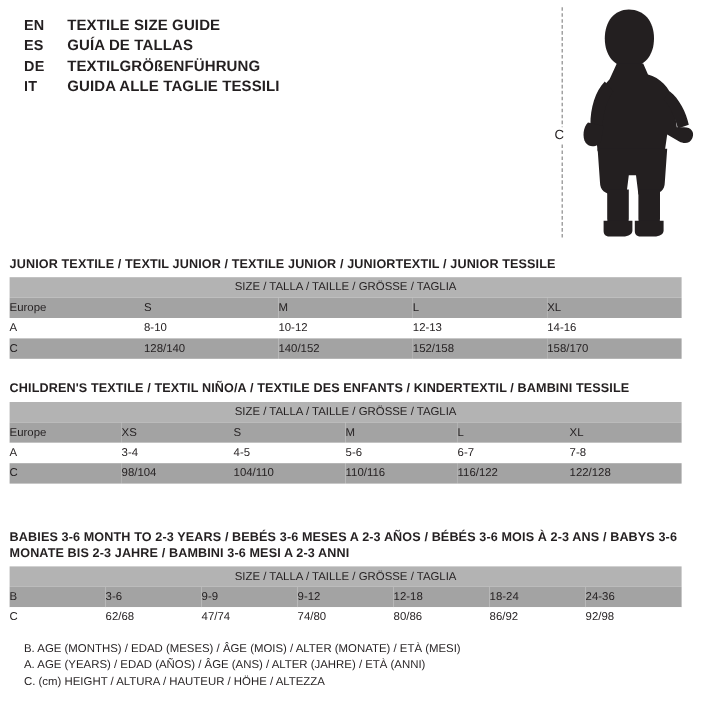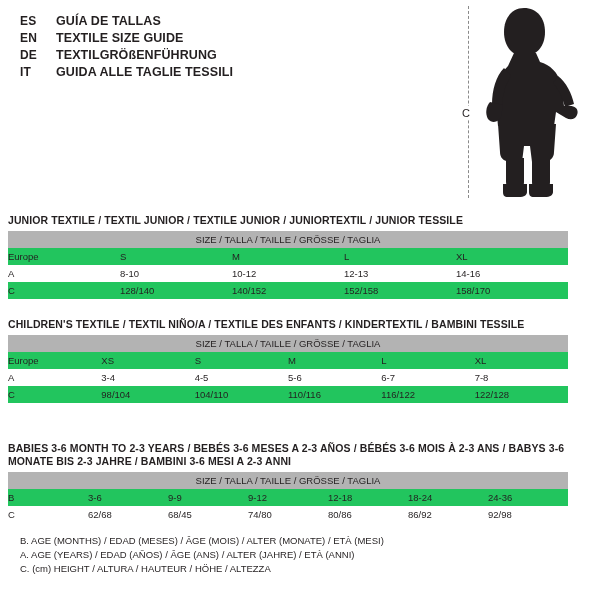--- a/index.html
+++ b/index.html
@@ -107,21 +107,21 @@
     vertical-align: middle;
     line-height: 17px;
   }
   tr.head-row td {
     background: #b3b3b3;
     font-size: 9.5px;
     color: #231f20;
     text-align: center;
   }
   tr.shade td {
-    background: #22c55e;
+    background: #a3a3a3;
   }
   tr.plain td {
     background: #ffffff;
   }
   td.first-col {
     padding-left: 4px;
   }
   td.data-col {
     text-align: left;
   }
@@ -138,26 +138,26 @@
     line-height: 14px;
   }
 </style>
 </head>
 <body>
 
 <div class="page">
 
   <div class="header">
     <div class="header-row">
+      <span class="lang-code">EN</span>
+      <span class="lang-title">TEXTILE SIZE GUIDE</span>
+    </div>
+    <div class="header-row">
       <span class="lang-code">ES</span>
       <span class="lang-title">GUÍA DE TALLAS</span>
-    </div>
-    <div class="header-row">
-      <span class="lang-code">EN</span>
-      <span class="lang-title">TEXTILE SIZE GUIDE</span>
     </div>
     <div class="header-row">
       <span class="lang-code">DE</span>
       <span class="lang-title">TEXTILGRÖßENFÜHRUNG</span>
     </div>
     <div class="header-row">
       <span class="lang-code">IT</span>
       <span class="lang-title">GUIDA ALLE TAGLIE TESSILI</span>
     </div>
   </div>
@@ -268,21 +268,21 @@
         <td class="data-col">3-6</td>
         <td class="data-col">9-9</td>
         <td class="data-col">9-12</td>
         <td class="data-col">12-18</td>
         <td class="data-col">18-24</td>
         <td class="data-col">24-36</td>
       </tr>
       <tr class="plain">
         <td class="first-col">C</td>
         <td class="data-col">62/68</td>
-        <td class="data-col">68/45</td>
+        <td class="data-col">47/74</td>
         <td class="data-col">74/80</td>
         <td class="data-col">80/86</td>
         <td class="data-col">86/92</td>
         <td class="data-col">92/98</td>
       </tr>
     </tbody>
       </table>
   </div>
 
   <div class="legend" style="top:534px;">

